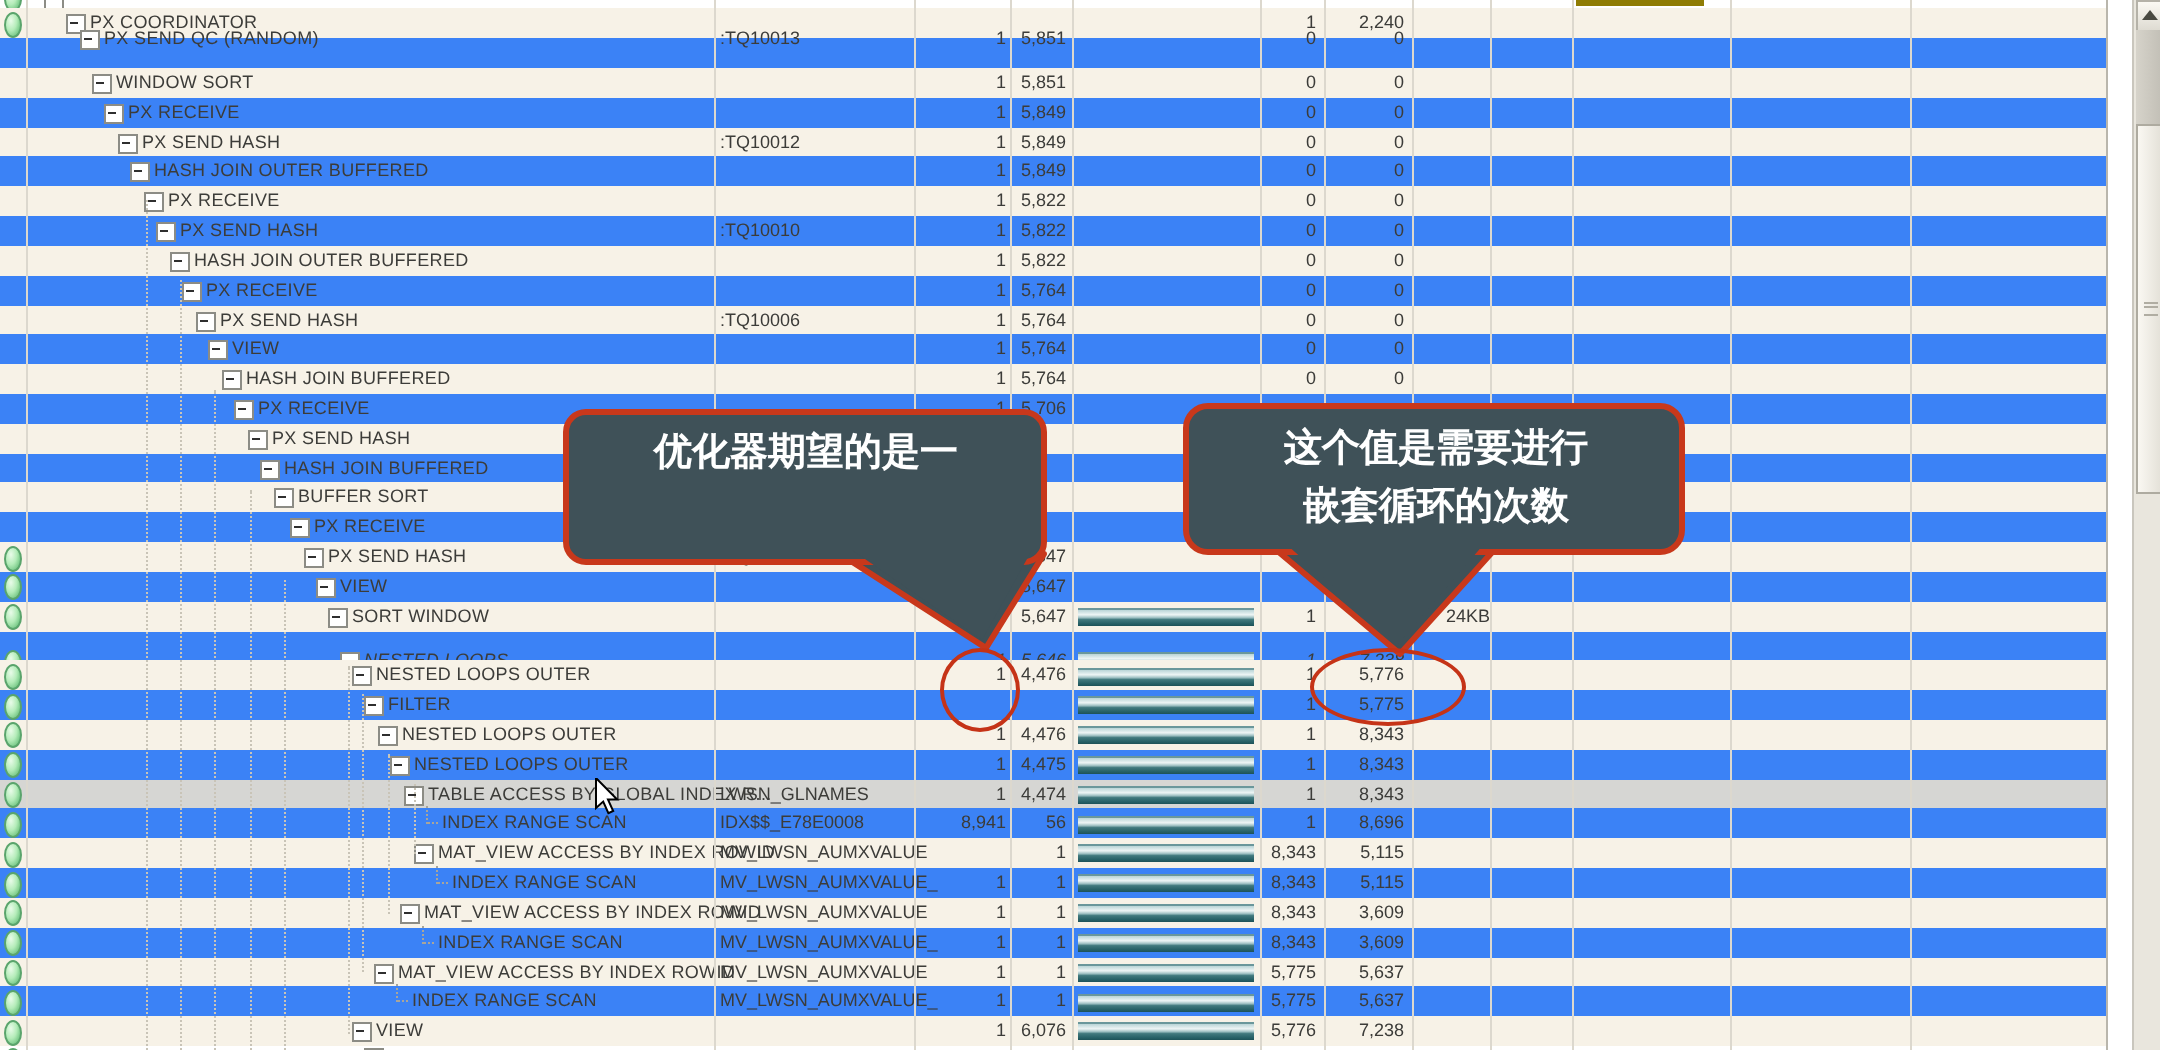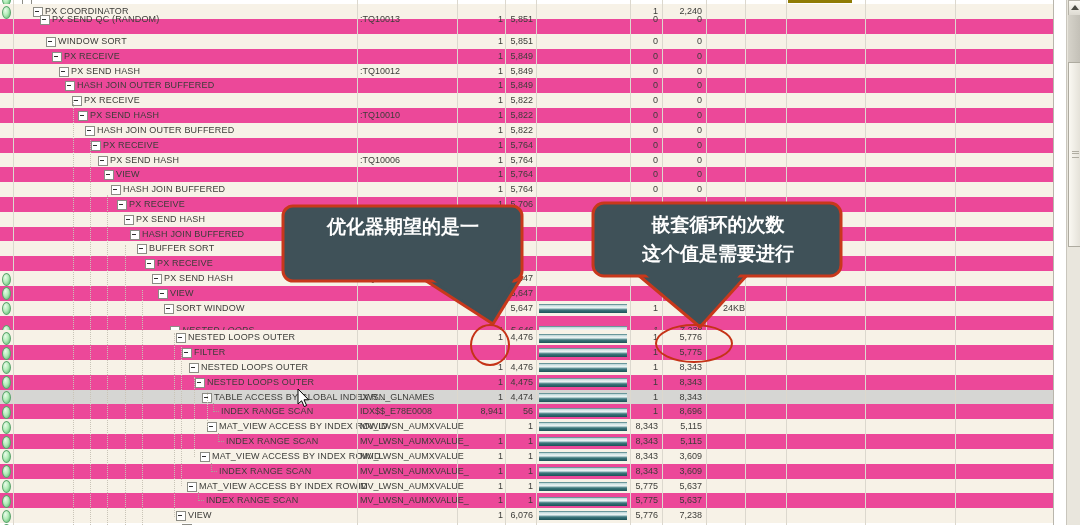--- a/index.html
+++ b/index.html
@@ -1,16 +1,16 @@
 <!DOCTYPE html>
 <html><head>
 <meta charset="utf-8">
 <style>
   html,body{margin:0;padding:0;background:#fff;}
-  #stage{position:relative;width:1080px;height:525px;background:#ec4899;overflow:hidden;
+  #stage{position:relative;width:1080px;height:525px;background:#3b82f6;overflow:hidden;
          font-family:"Liberation Sans","DejaVu Sans",sans-serif;color:#3b3b38;}
   .row{position:absolute;left:0;width:1053px;height:14.82px;line-height:14.8px;font-size:9px;}
   .row.stripe{background:#f7f2e7;}
   .row.sel{background:#d6d6d3;}
   .op{position:absolute;top:0;white-space:nowrap;letter-spacing:.02em;color:#3c3c39;}
   .obj{position:absolute;left:360px;top:0;white-space:nowrap;color:#3c3c39;}
   .num{position:absolute;top:0;text-align:right;white-space:nowrap;color:#3c3c39;}
   .c1{left:458px;width:45px;} .c2{left:504px;width:29px;}
   .a1{left:612px;width:46px;} .a2{left:660px;width:42px;} .mem{left:704px;width:41px;}
   .bar{position:absolute;left:539px;top:3.2px;width:88px;height:8px;
@@ -471,22 +471,22 @@
 
     <polygon points="637,274 748,274 700,327" fill="#3f5158" stroke="#c8381b" stroke-width="3" stroke-linejoin="round"></polygon>
     <rect x="593" y="203" width="248" height="73" rx="11" fill="#3f5158" stroke="#c8381b" stroke-width="3"></rect>
     <polygon points="643,272 742,272 699,322" fill="#3f5158"></polygon>
   </svg>
 
   <div class="callout-text" style="left:283px;top:212px;width:240px;">
     <div>优化器期望的是一</div>
   </div>
   <div class="callout-text" style="left:595px;top:210px;width:246px;">
+    <div>这个值是需要进行</div>
     <div>嵌套循环的次数</div>
-    <div>这个值是需要进行</div>
   </div>
 
   <div class="redellipse" style="left:470px;top:324px;width:36px;height:38px;"></div>
   <div class="redellipse" style="left:655px;top:324px;width:74px;height:35px;"></div>
 
   <div id="rightgap"></div>
   <div id="sbar">
     <div class="btn">
         <b></b>
       </div>

